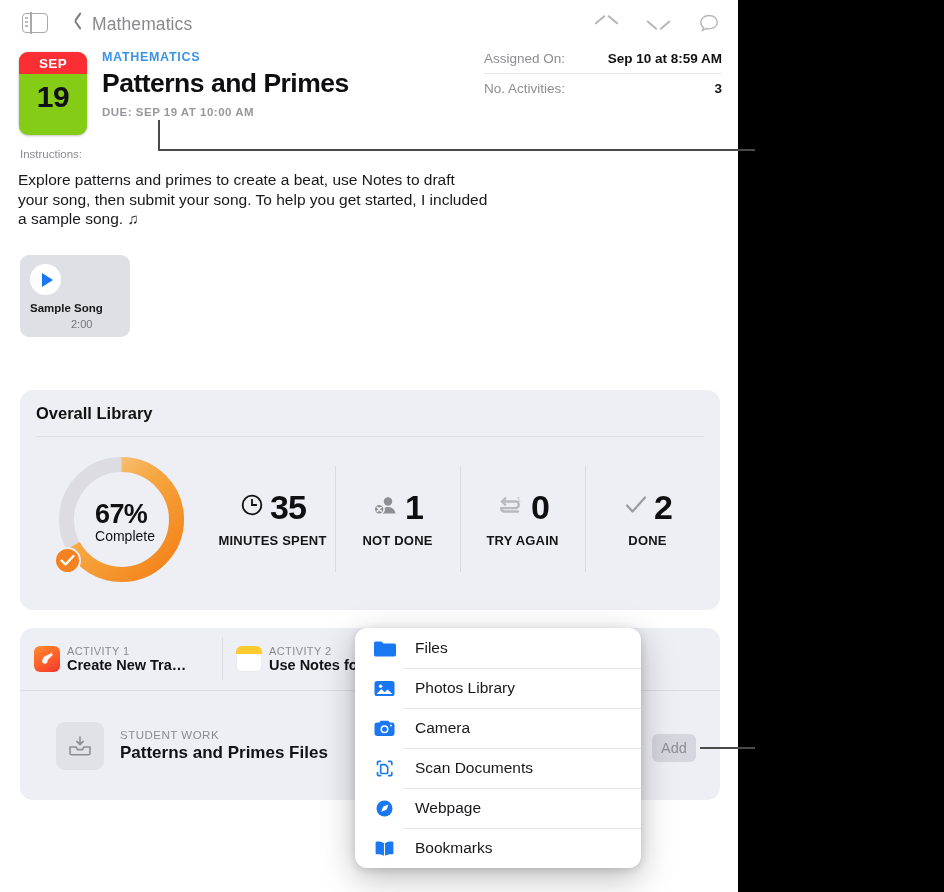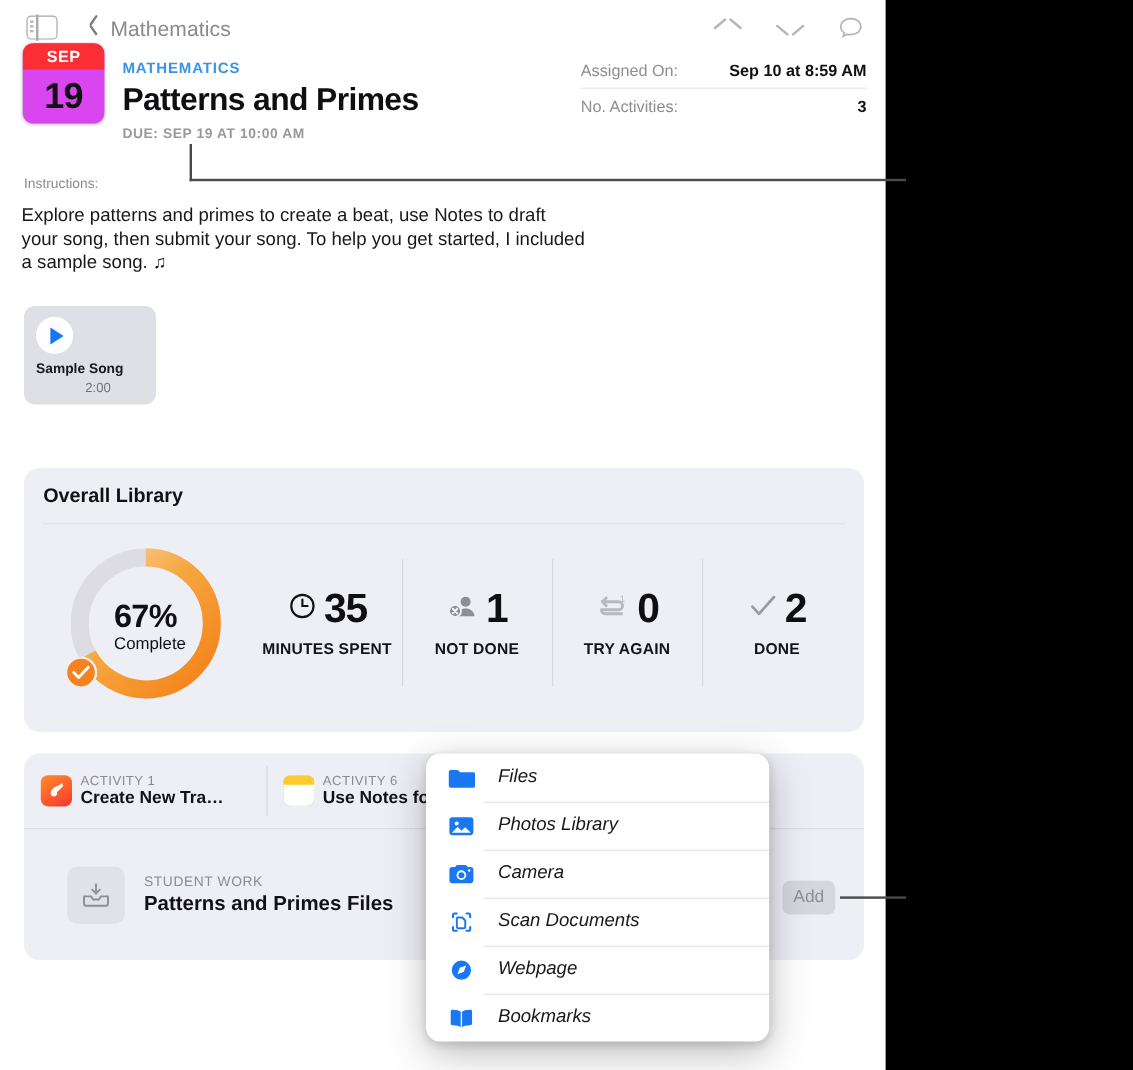--- a/index.html
+++ b/index.html
@@ -43,22 +43,22 @@
   .chev-up:before, .chev-up:after { content:""; position:absolute; top:13px; left:3px;
     width:13px; height:1.7px; background:#b6b6ba; border-radius:2px; }
   .chev-up:before { transform: rotate(-40deg); transform-origin: left center; }
   .chev-up:after  { left: 13px; transform: rotate(40deg); transform-origin: right center; }
   .chev-dn:before, .chev-dn:after { content:""; position:absolute; top:10px; left:3px;
     width:13px; height:1.7px; background:#b6b6ba; border-radius:2px; }
   .chev-dn:before { transform: rotate(40deg); transform-origin: left center; }
   .chev-dn:after  { left: 13px; transform: rotate(-40deg); transform-origin: right center; }
 
   
-  .cal-badge { position: absolute; left: 19px; top: 36px; width: 68px; height: 67px;
-    border-radius: 9px; overflow: hidden; background:#d946ef;
+  .cal-badge { position: absolute; left: 19px; top: 52px; width: 68px; height: 83px;
+    border-radius: 9px; overflow: hidden; background:#84cc16;
     box-shadow: 0 1px 3px rgba(0,0,0,.20), 0 0 0 .5px rgba(0,0,0,.07); }
   .cal-top { height: 22px; background: #fb2e34; color:#fff; font-size: 13.5px; font-weight: 700;
     display:flex; align-items:center; justify-content:center; letter-spacing:.4px; }
   .cal-day { height: 45px; display:flex; align-items:center; justify-content:center;
     font-size: 30px; font-weight: 700; color:#101014; letter-spacing:-.5px; }
 
   .hdr { position: absolute; left: 102px; top: 50px; }
   .hdr-sub { font-size: 12.5px; font-weight: 700; color:#3a93e8; letter-spacing: .7px; }
   .hdr-title { font-size: 26.5px; font-weight: 700; color:#0f0f12; letter-spacing:-.5px; margin-top: 4px; }
   .hdr-due { font-size: 11.5px; font-weight: 700; color:#98989d; letter-spacing:.5px; margin-top: 7px; }
@@ -137,21 +137,21 @@
     font-size: 14.5px; color:#8e8e96; }
 
   
   .menu { position:absolute; left: 355px; top: 628px; width: 286px; height: 240px;
     background:#fff; border-radius: 12px;
     box-shadow: 0 10px 34px rgba(0,0,0,.26), 0 2px 8px rgba(0,0,0,.14);
     overflow: hidden; }
   .mi { height: 40px; display:flex; align-items:center; padding: 0 0 0 16px; position:relative; }
   .mi + .mi:before { content:""; position:absolute; left: 48px; right: 0; top:0; height:1px; background:#e4e4e7; }
   .mi-ico { width: 26px; height: 22px; flex:none; display:flex; align-items:center; justify-content:center; }
-  .mi-lbl { font-size: 15.5px; color:#18181b; margin-left: 18px; font-style: italic; }
+  .mi-lbl { font-size: 15.5px; color:#18181b; margin-left: 18px; }
 
   
   .callout { position:absolute; background:#4a4a4a; }
   .co1-v { left: 158px; top: 120px; width: 2px; height: 31px; }
   .co1-h { left: 158px; top: 149px; width: 597px; height: 2px; }
   .co2-h { left: 700px; top: 747px; width: 55px; height: 2px; }
 </style>
 </head>
 <body>
 
@@ -307,21 +307,21 @@
               </svg>
           </div>
           <div class="act-txt">
             <div class="act-k">ACTIVITY 1</div>
             <div class="act-n">Create New Tra…</div>
           </div>
         </div>
         <div class="act">
           <div class="act-ico ico-notes"></div>
           <div class="act-txt">
-            <div class="act-k">ACTIVITY 6</div>
+            <div class="act-k">ACTIVITY 2</div>
             <div class="act-n">Use Notes for 3…</div>
           </div>
         </div>
       </div>
       <div class="act-rule"></div>
 
       <div class="sw">
         <div class="sw-ico">
           <svg width="28" height="26" viewBox="0 0 28 26">
             <path d="M4 14h6l1.6 2.6h4.8L18 14h6v6.2a1.6 1.6 0 01-1.6 1.6H5.6A1.6 1.6 0 014 20.2z" fill="none" stroke="#8e8e96" stroke-width="1.6" stroke-linejoin="round"></path>

